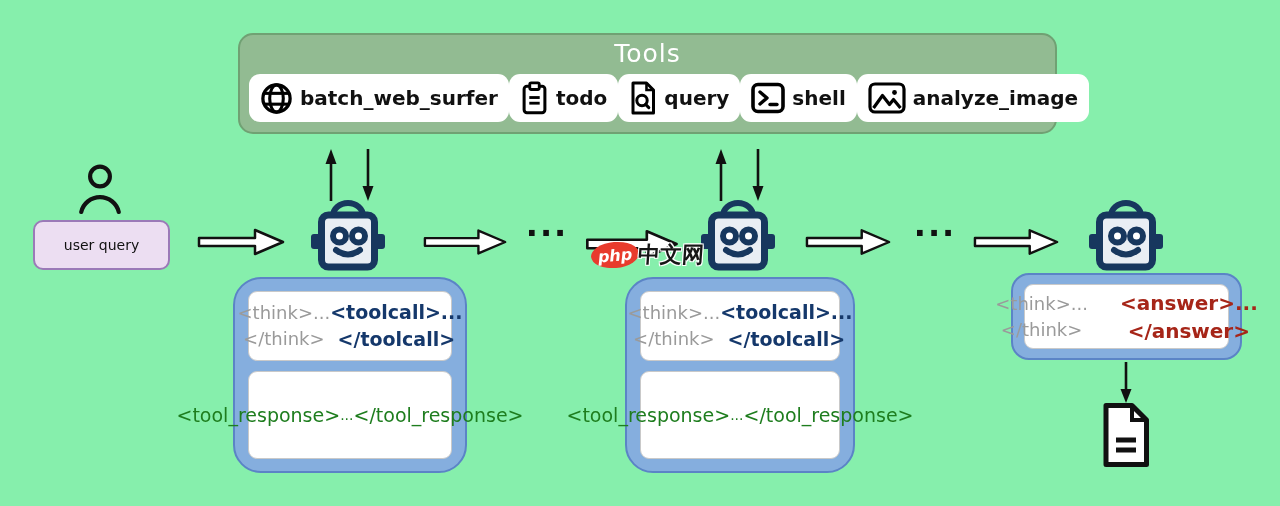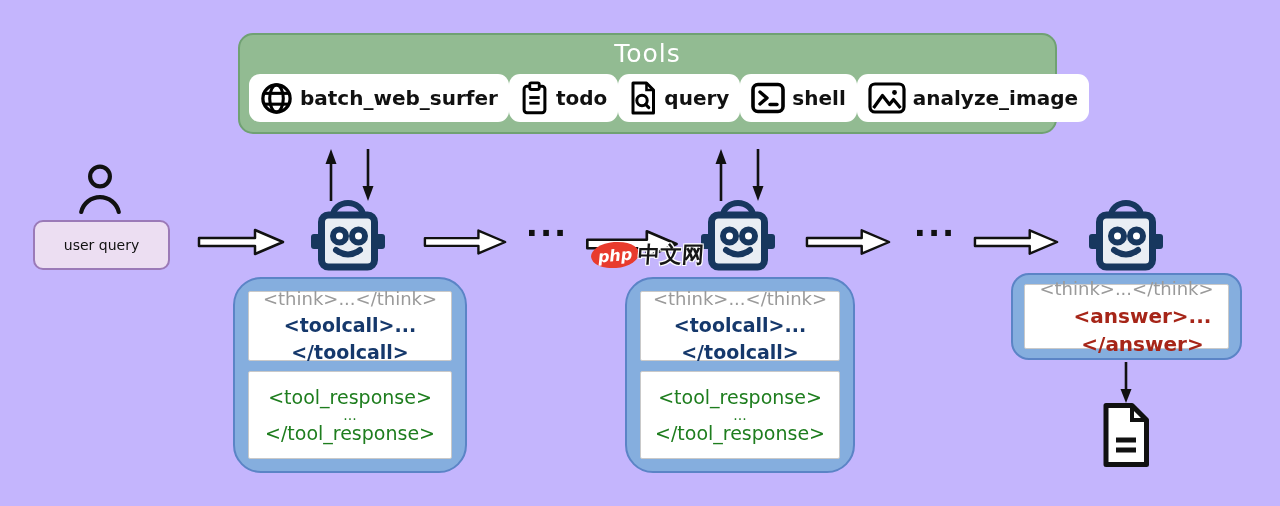--- a/index.html
+++ b/index.html
@@ -1,18 +1,18 @@
 <!DOCTYPE html>
 <html><head>
 <meta charset="utf-8">
 <style>
   * { margin:0; padding:0; box-sizing:border-box; }
   html,body { background:#fff; }
   #canvas {
-    position:relative; width:1280px; height:506px; background:#c4b5fd;
+    position:relative; width:1280px; height:506px; background:#86efac;
     font-family:"DejaVu Sans", "Liberation Sans", sans-serif; overflow:hidden;
   }
   .abs { position:absolute; }
 
   
   .tools-box {
     left:238px; top:33px; width:819px; height:101px;
     background:#92bb92; border:2px solid #70a173; border-radius:15px;
   }
   .tools-title {
@@ -45,22 +45,22 @@
     letter-spacing:2px; line-height:38px;
   }
 
   
   .step-box {
     background:#85aede; border:2px solid #5b84c6; border-radius:28px;
     padding:12px 13px;
   }
   .step-box.small { border-radius:18px; padding:9px 11px; }
   .inner-card {
-    background:#ffffff; border:1px solid #c9c9c9; border-radius:2px;
-    display:flex; flex-direction:column; align-items:center; justify-content:center;
+    background:#ffffff; border:1px solid #c9c9c9; border-radius:9px;
+    display:flex; flex-direction:row; align-items:center; justify-content:center;
     text-align:center;
   }
   .think-line    { color:#9a9a9a; font-size:18px; line-height:26px; }
   .toolcall-line { color:#15386b; font-size:19px; line-height:27px; font-weight:bold; }
   .resp-line     { color:#1e7d1e; font-size:19px; line-height:25px; }
   .resp-dots     { color:#1e7d1e; font-size:14px; line-height:11px; }
   .answer-line   { color:#a62518; font-size:20px; line-height:28px; font-weight:bold;padding-left:32px; }
 
   
   .wm-badge {

